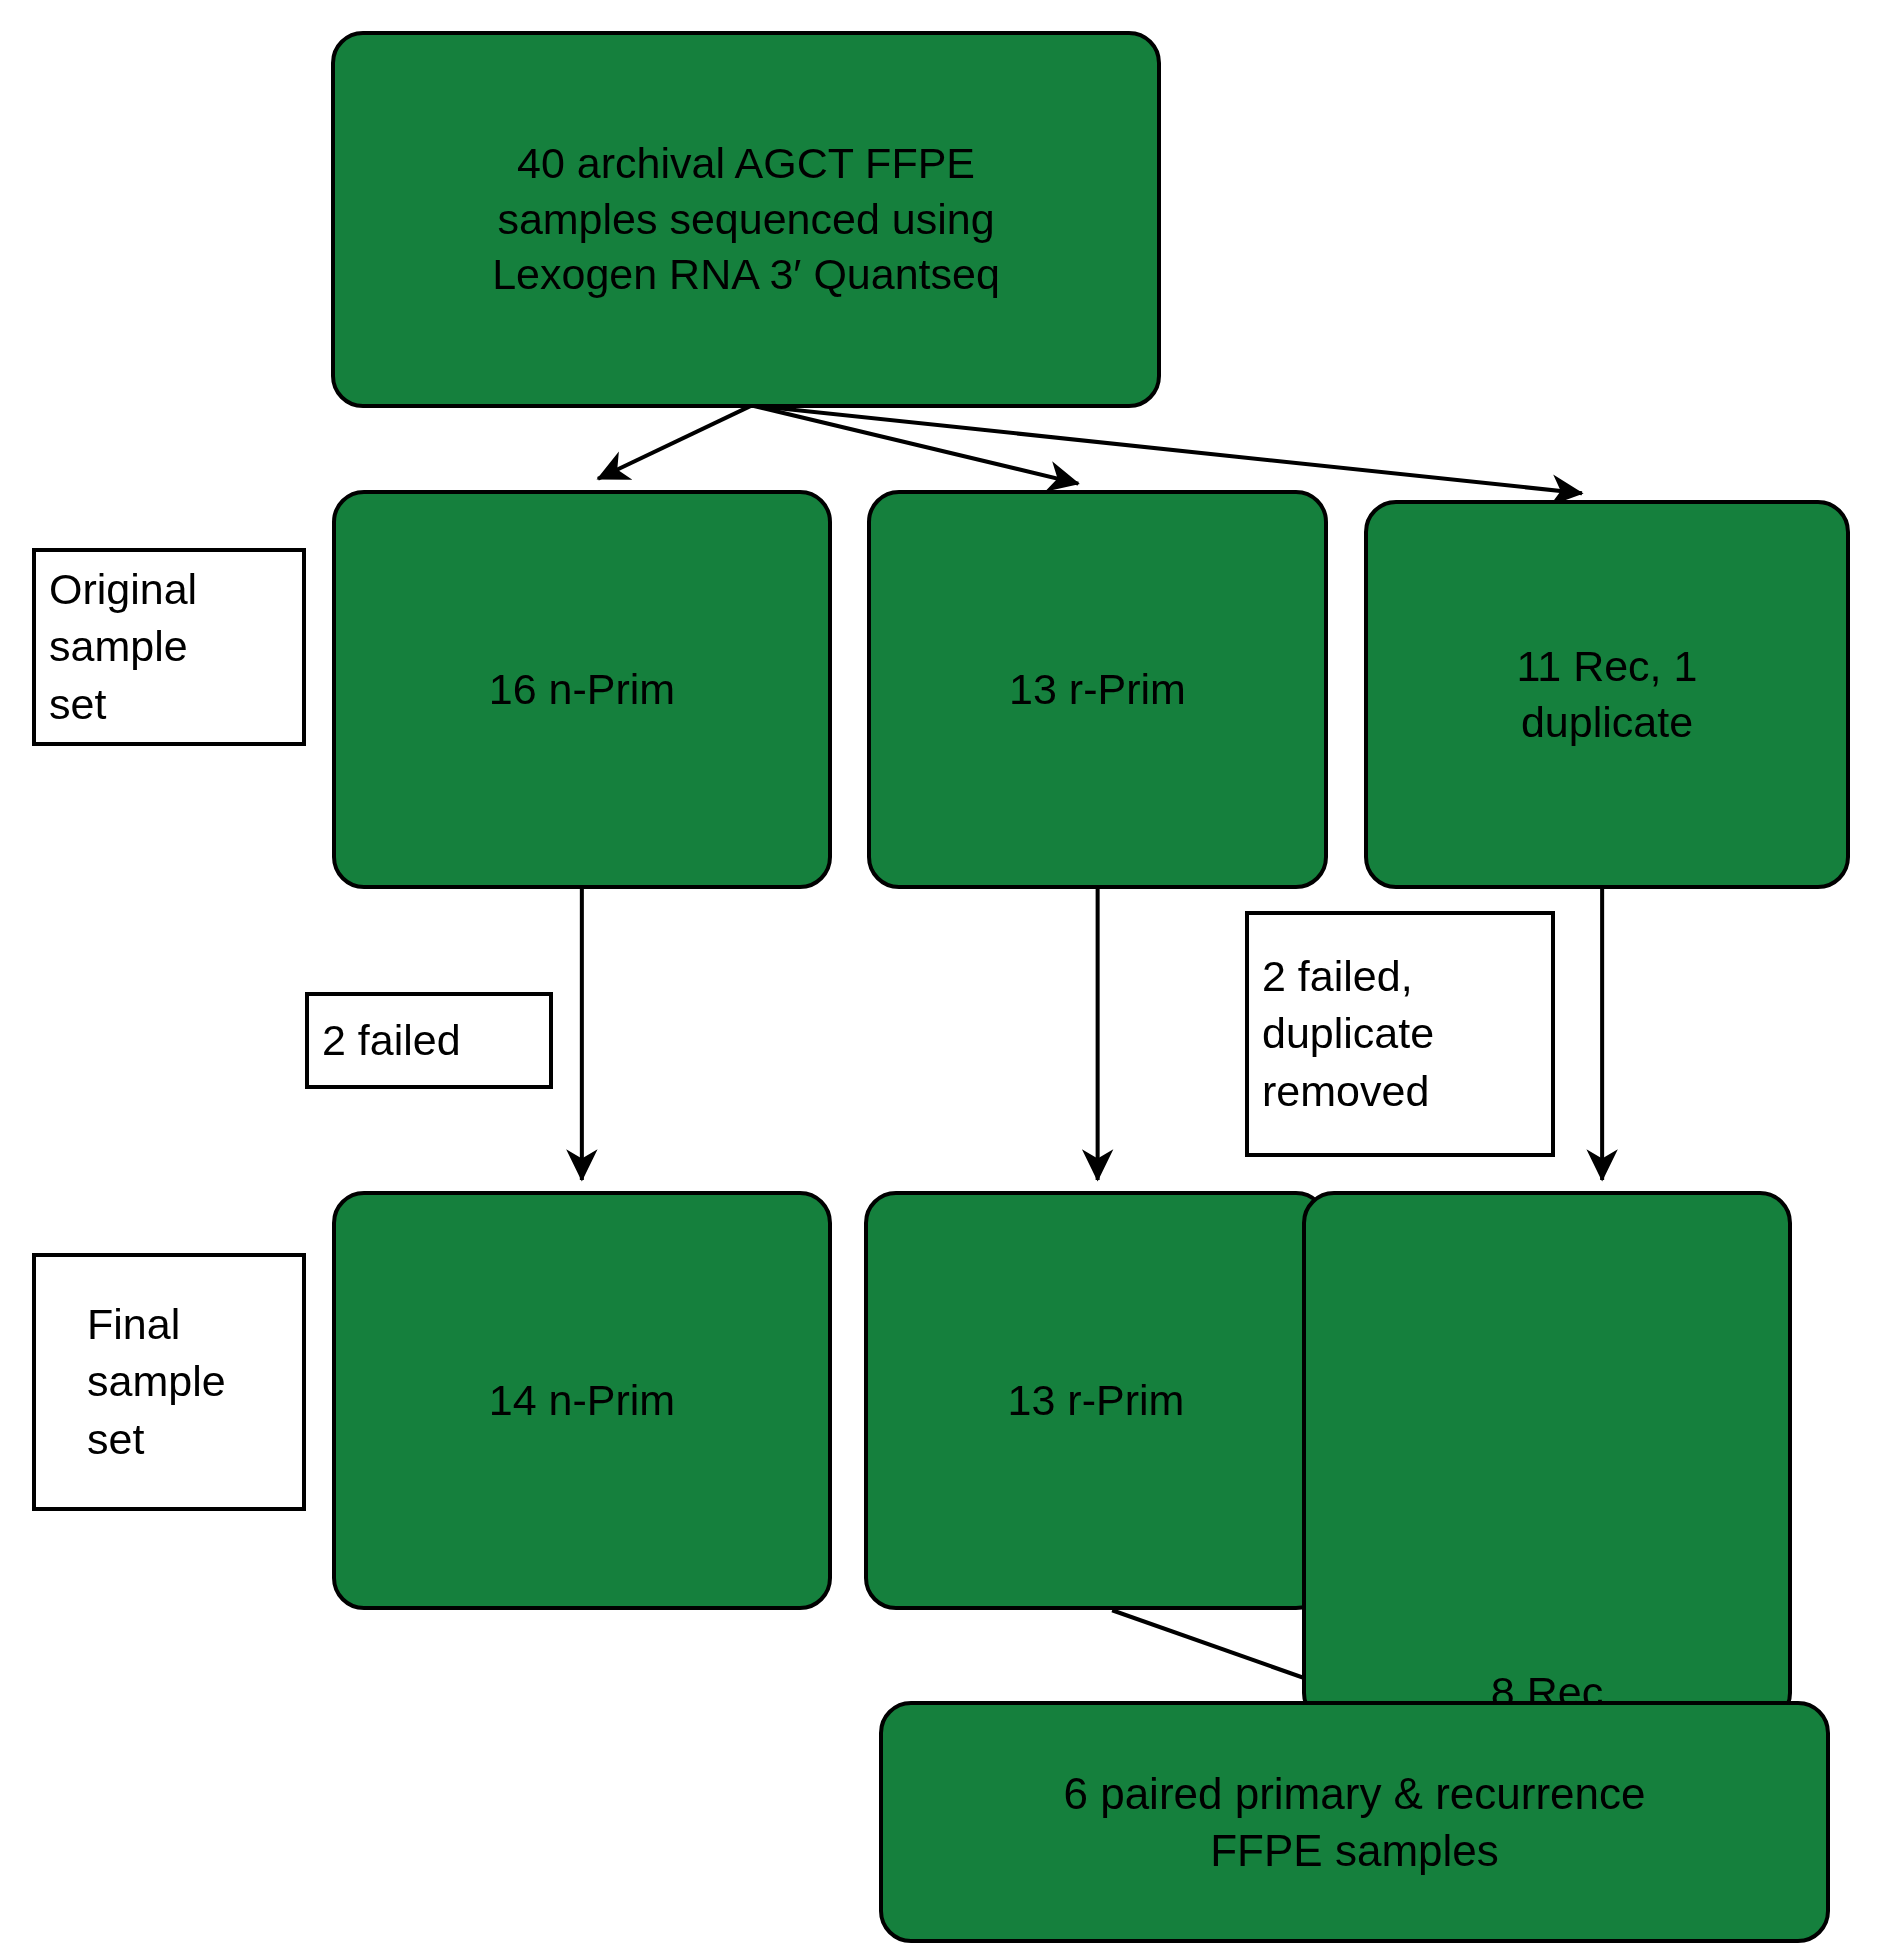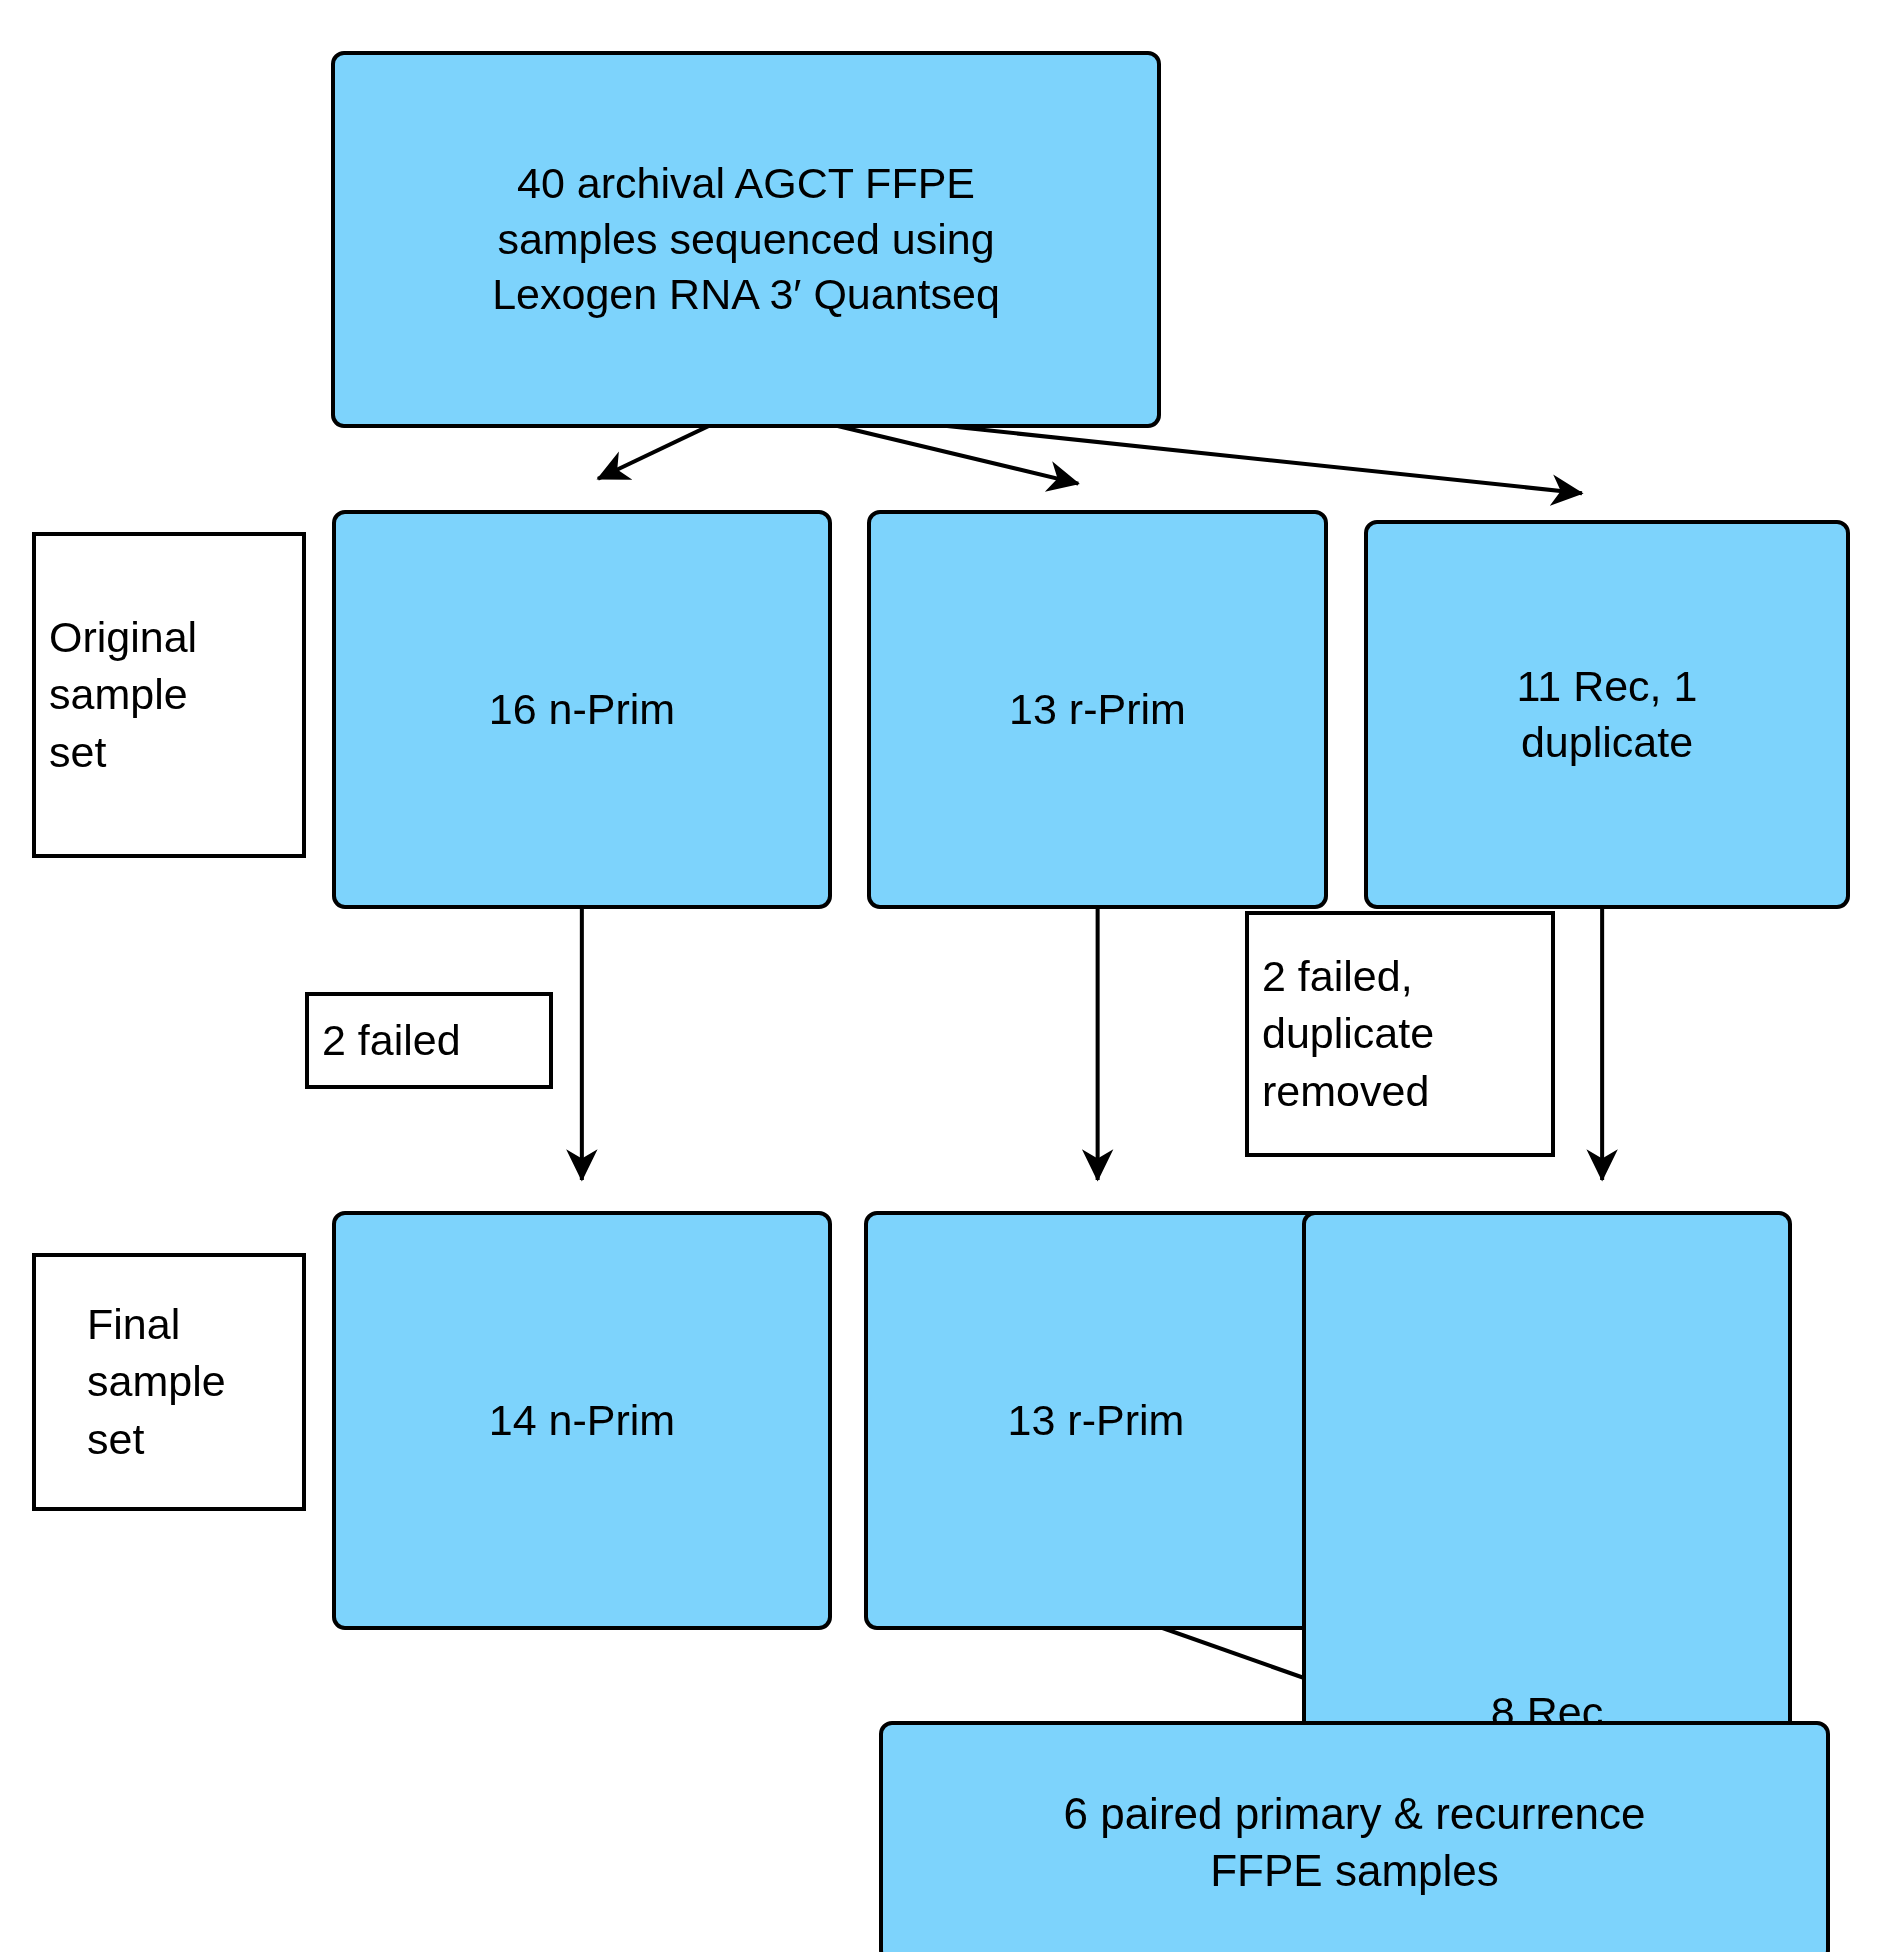--- a/index.html
+++ b/index.html
@@ -23,29 +23,28 @@
     left: 0;
     top: 0;
     width: 1885px;
     height: 1952px;
     pointer-events: none;
   }
   .node {
     position: absolute;
     box-sizing: border-box;
     border: 4px solid #000000;
-    border-radius: 13px;
-    background: #7dd3fc;
+    border-radius: 32px;
+    background: #15803d;
     display: flex;
     align-items: center;
     justify-content: center;
     text-align: center;
     line-height: 1.30;
     white-space: pre-line;
-    margin-top: 20px;
   }
   .node-text {
     display: block;
     white-space: pre-line;
     padding: 0 14.5px;
   }
   .label-box {
     position: absolute;
     box-sizing: border-box;
     border: 4px solid #000000;
@@ -98,21 +97,21 @@
       <line x1="1990" y1="1998" x2="1700" y2="2105"></line>
     </g>
   </svg>
 
   <div class="node sz-top" style="left:331px; top:31px; width:830px; height:377px;">
     <span class="node-text">40 archival AGCT  FFPE
 samples sequenced using
 Lexogen RNA 3′ Quantseq</span>
   </div>
 
-  <div class="label-box sz-side" style="left:32px; top:532px; width:274px; height:326px;">
+  <div class="label-box sz-side" style="left:32px; top:548px; width:274px; height:198px;">
     <span class="label-text">Original
 sample
 set</span>
   </div>
 
   <div class="node sz-node" style="left:332px; top:490px; width:500px; height:399px;">
     <span class="node-text">16 n-Prim</span>
   </div>
 
   <div class="node sz-node" style="left:867px; top:490px; width:461px; height:399px;">

